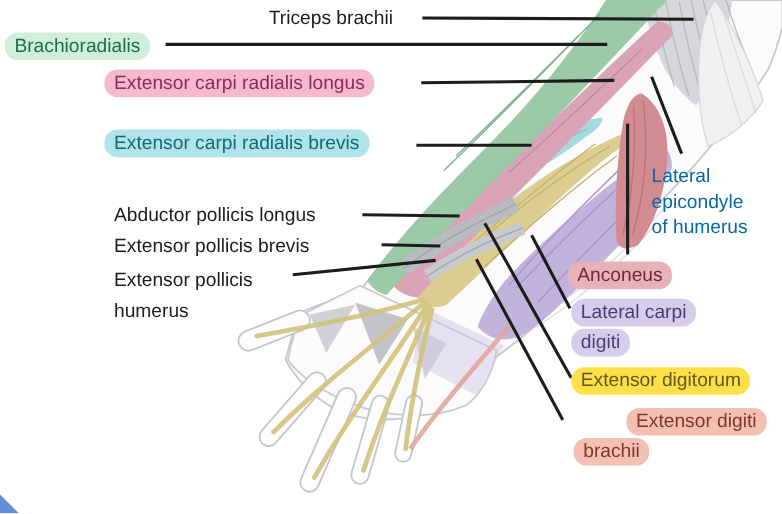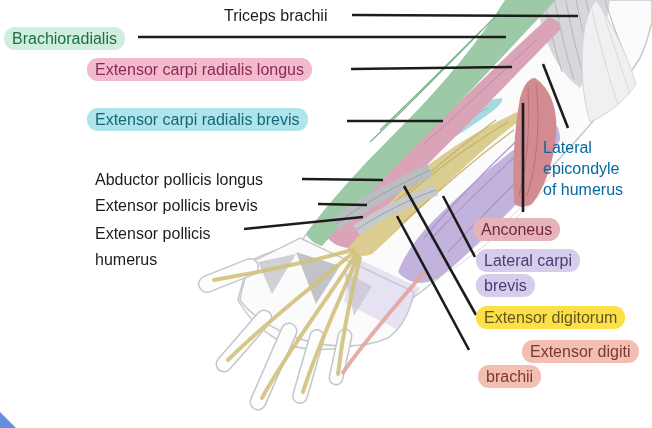--- a/index.html
+++ b/index.html
@@ -193,21 +193,21 @@
     <span class="line">epicondyle</span>
     <span class="line">of humerus</span>
   </div>
 
   <div class="lbl lbl-anconeus" style="color: rgb(114, 40, 55);">
     <span class="pill" style="background-color: rgb(231, 179, 186);"><span>Anconeus</span></span>
   </div>
 
   <div class="lbl lbl-ecu" style="color: rgb(75, 60, 117);">
     <span class="line"><span class="pill" style="background-color: rgb(214, 205, 236);"><span>Lateral carpi</span></span></span>
-    <span class="line"><span class="pill" style="background-color: rgb(214, 205, 236);"><span>brevis</span></span></span>
+    <span class="line"><span class="pill" style="background-color: rgb(214, 205, 236);"><span>digiti</span></span></span>
   </div>
 
   <div class="lbl lbl-digitorum" style="color: rgb(97, 87, 31);">
     <span class="pill" style="background-color: #fde047;"><span>Extensor digitorum</span></span>
   </div>
 
   <div class="lbl lbl-edm" style="color: rgb(125, 55, 43);">
     <span class="line"><span class="pill" style="background-color: rgb(243, 191, 178); margin-left: 36px;"><span>Extensor digiti</span></span></span>
     <span class="line"><span class="pill" style="background-color: rgb(243, 191, 178);"><span>brachii</span></span></span>
   </div>

